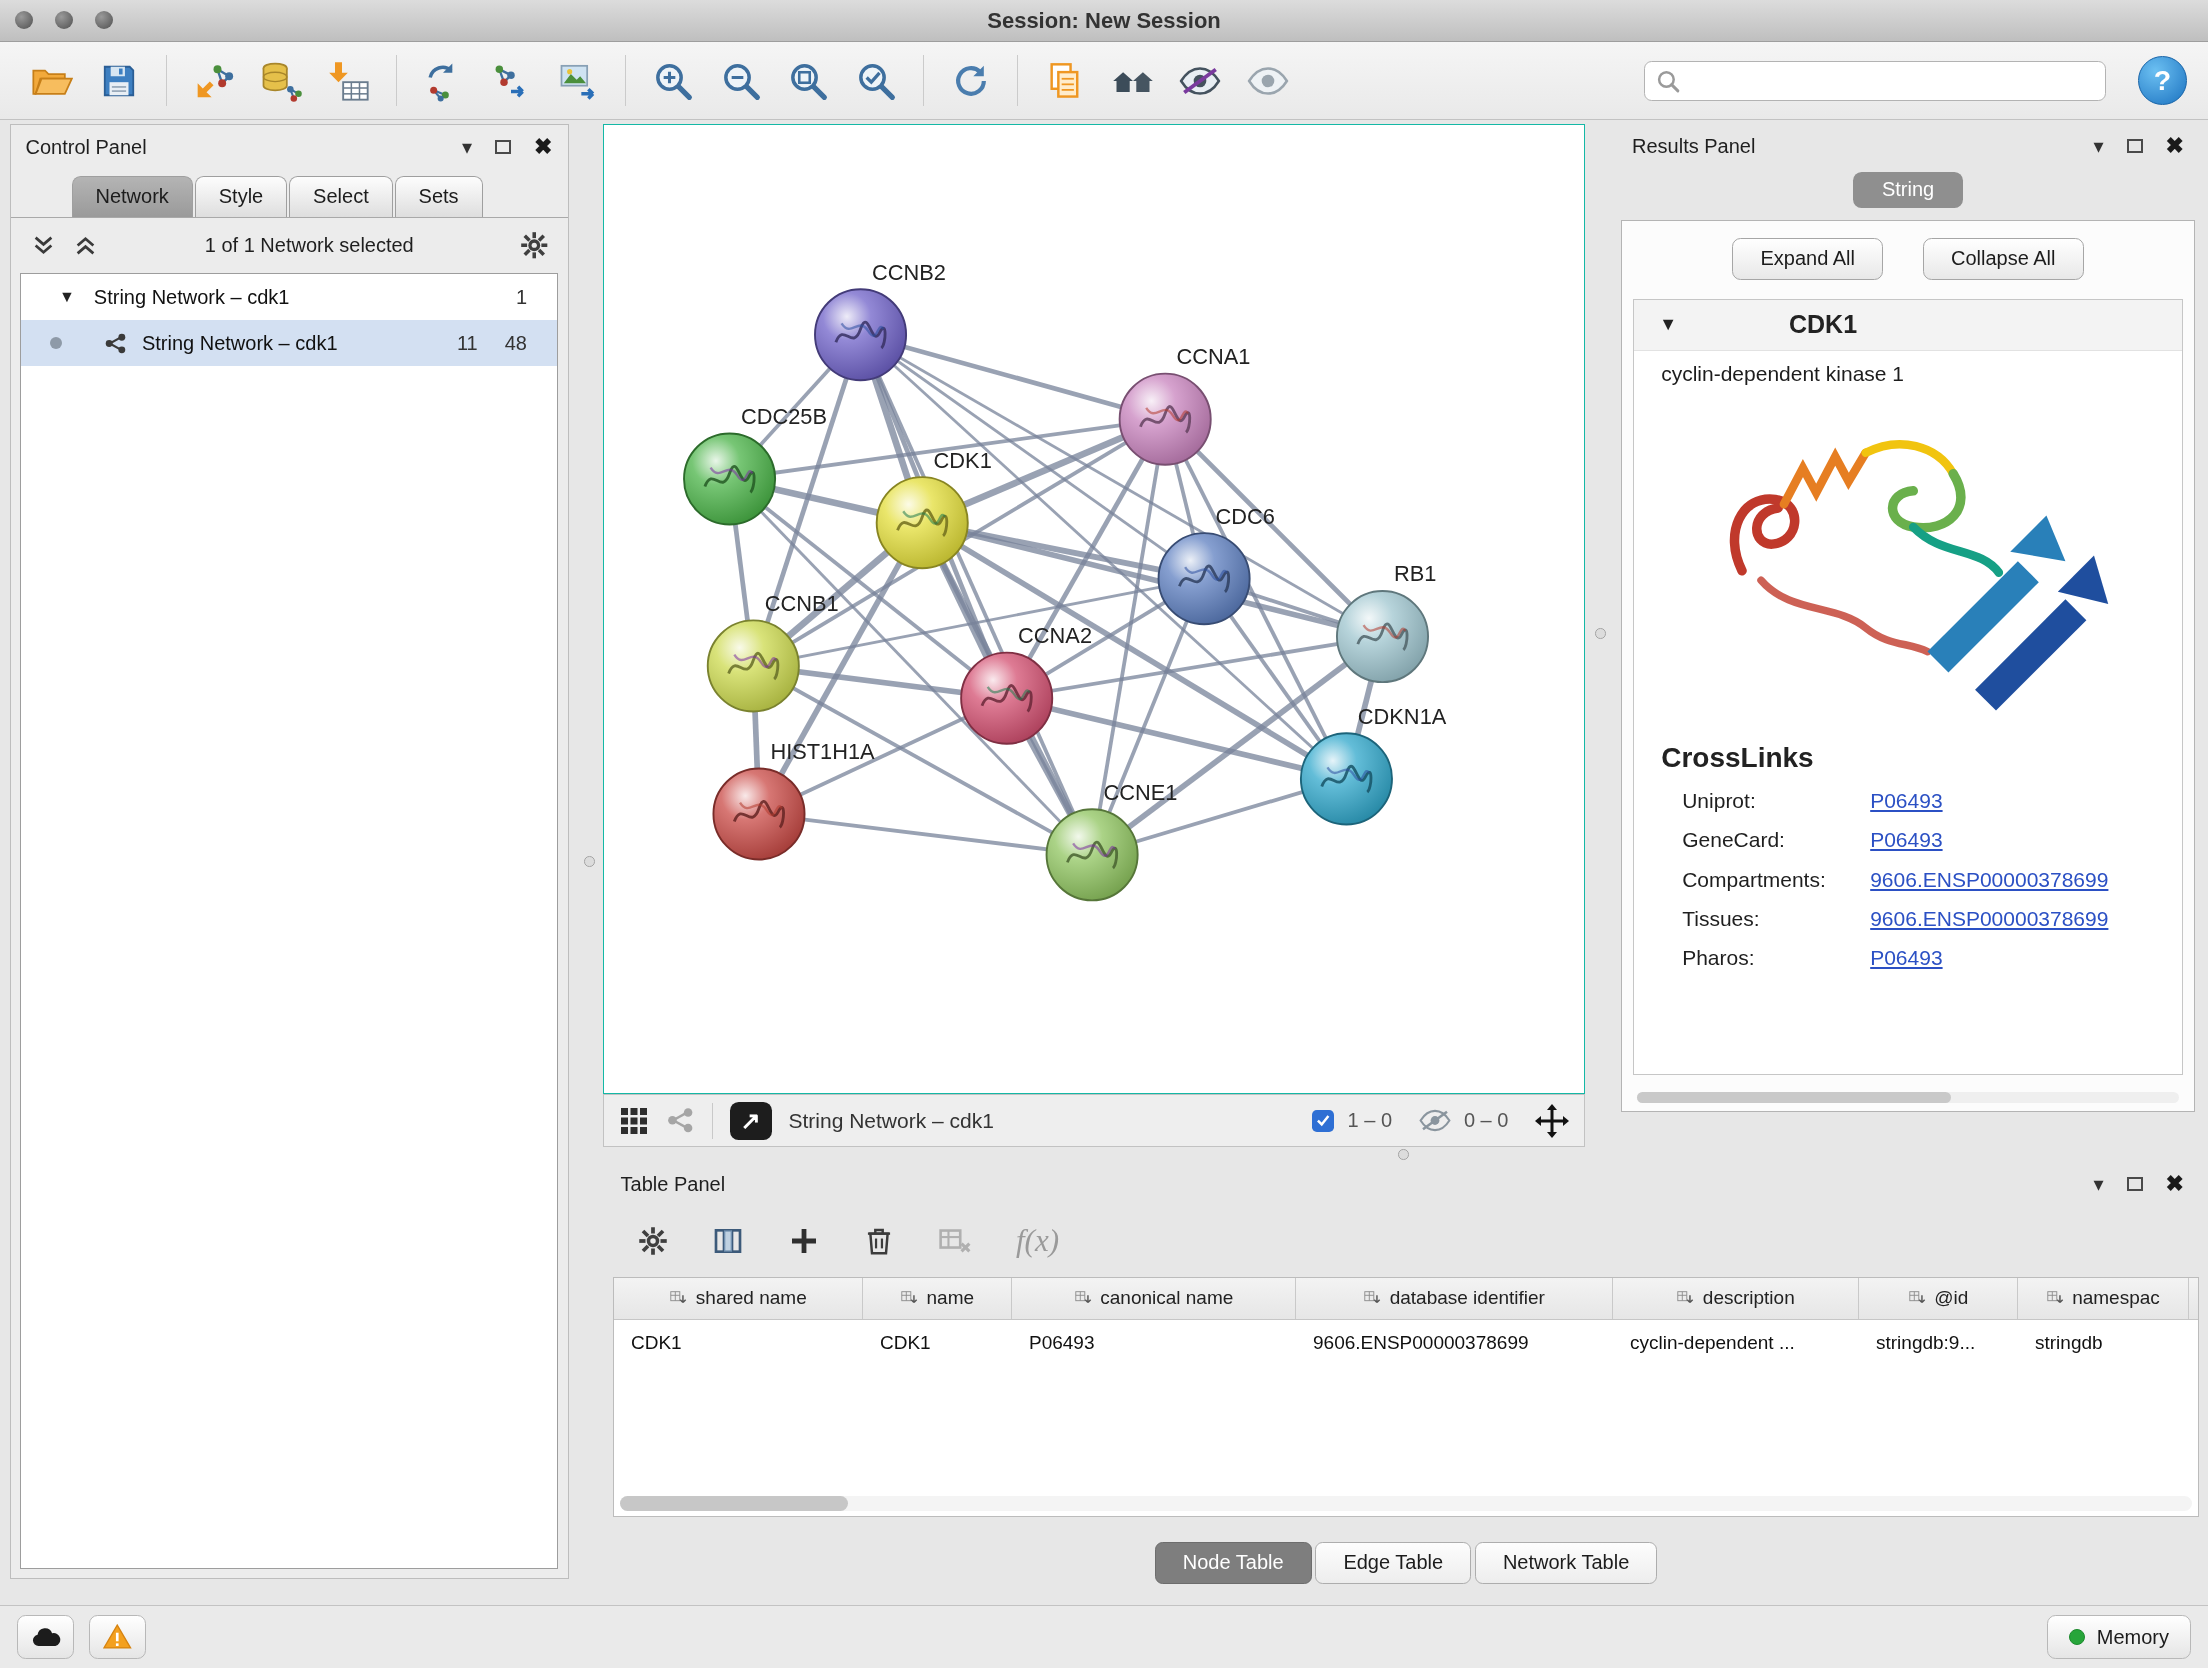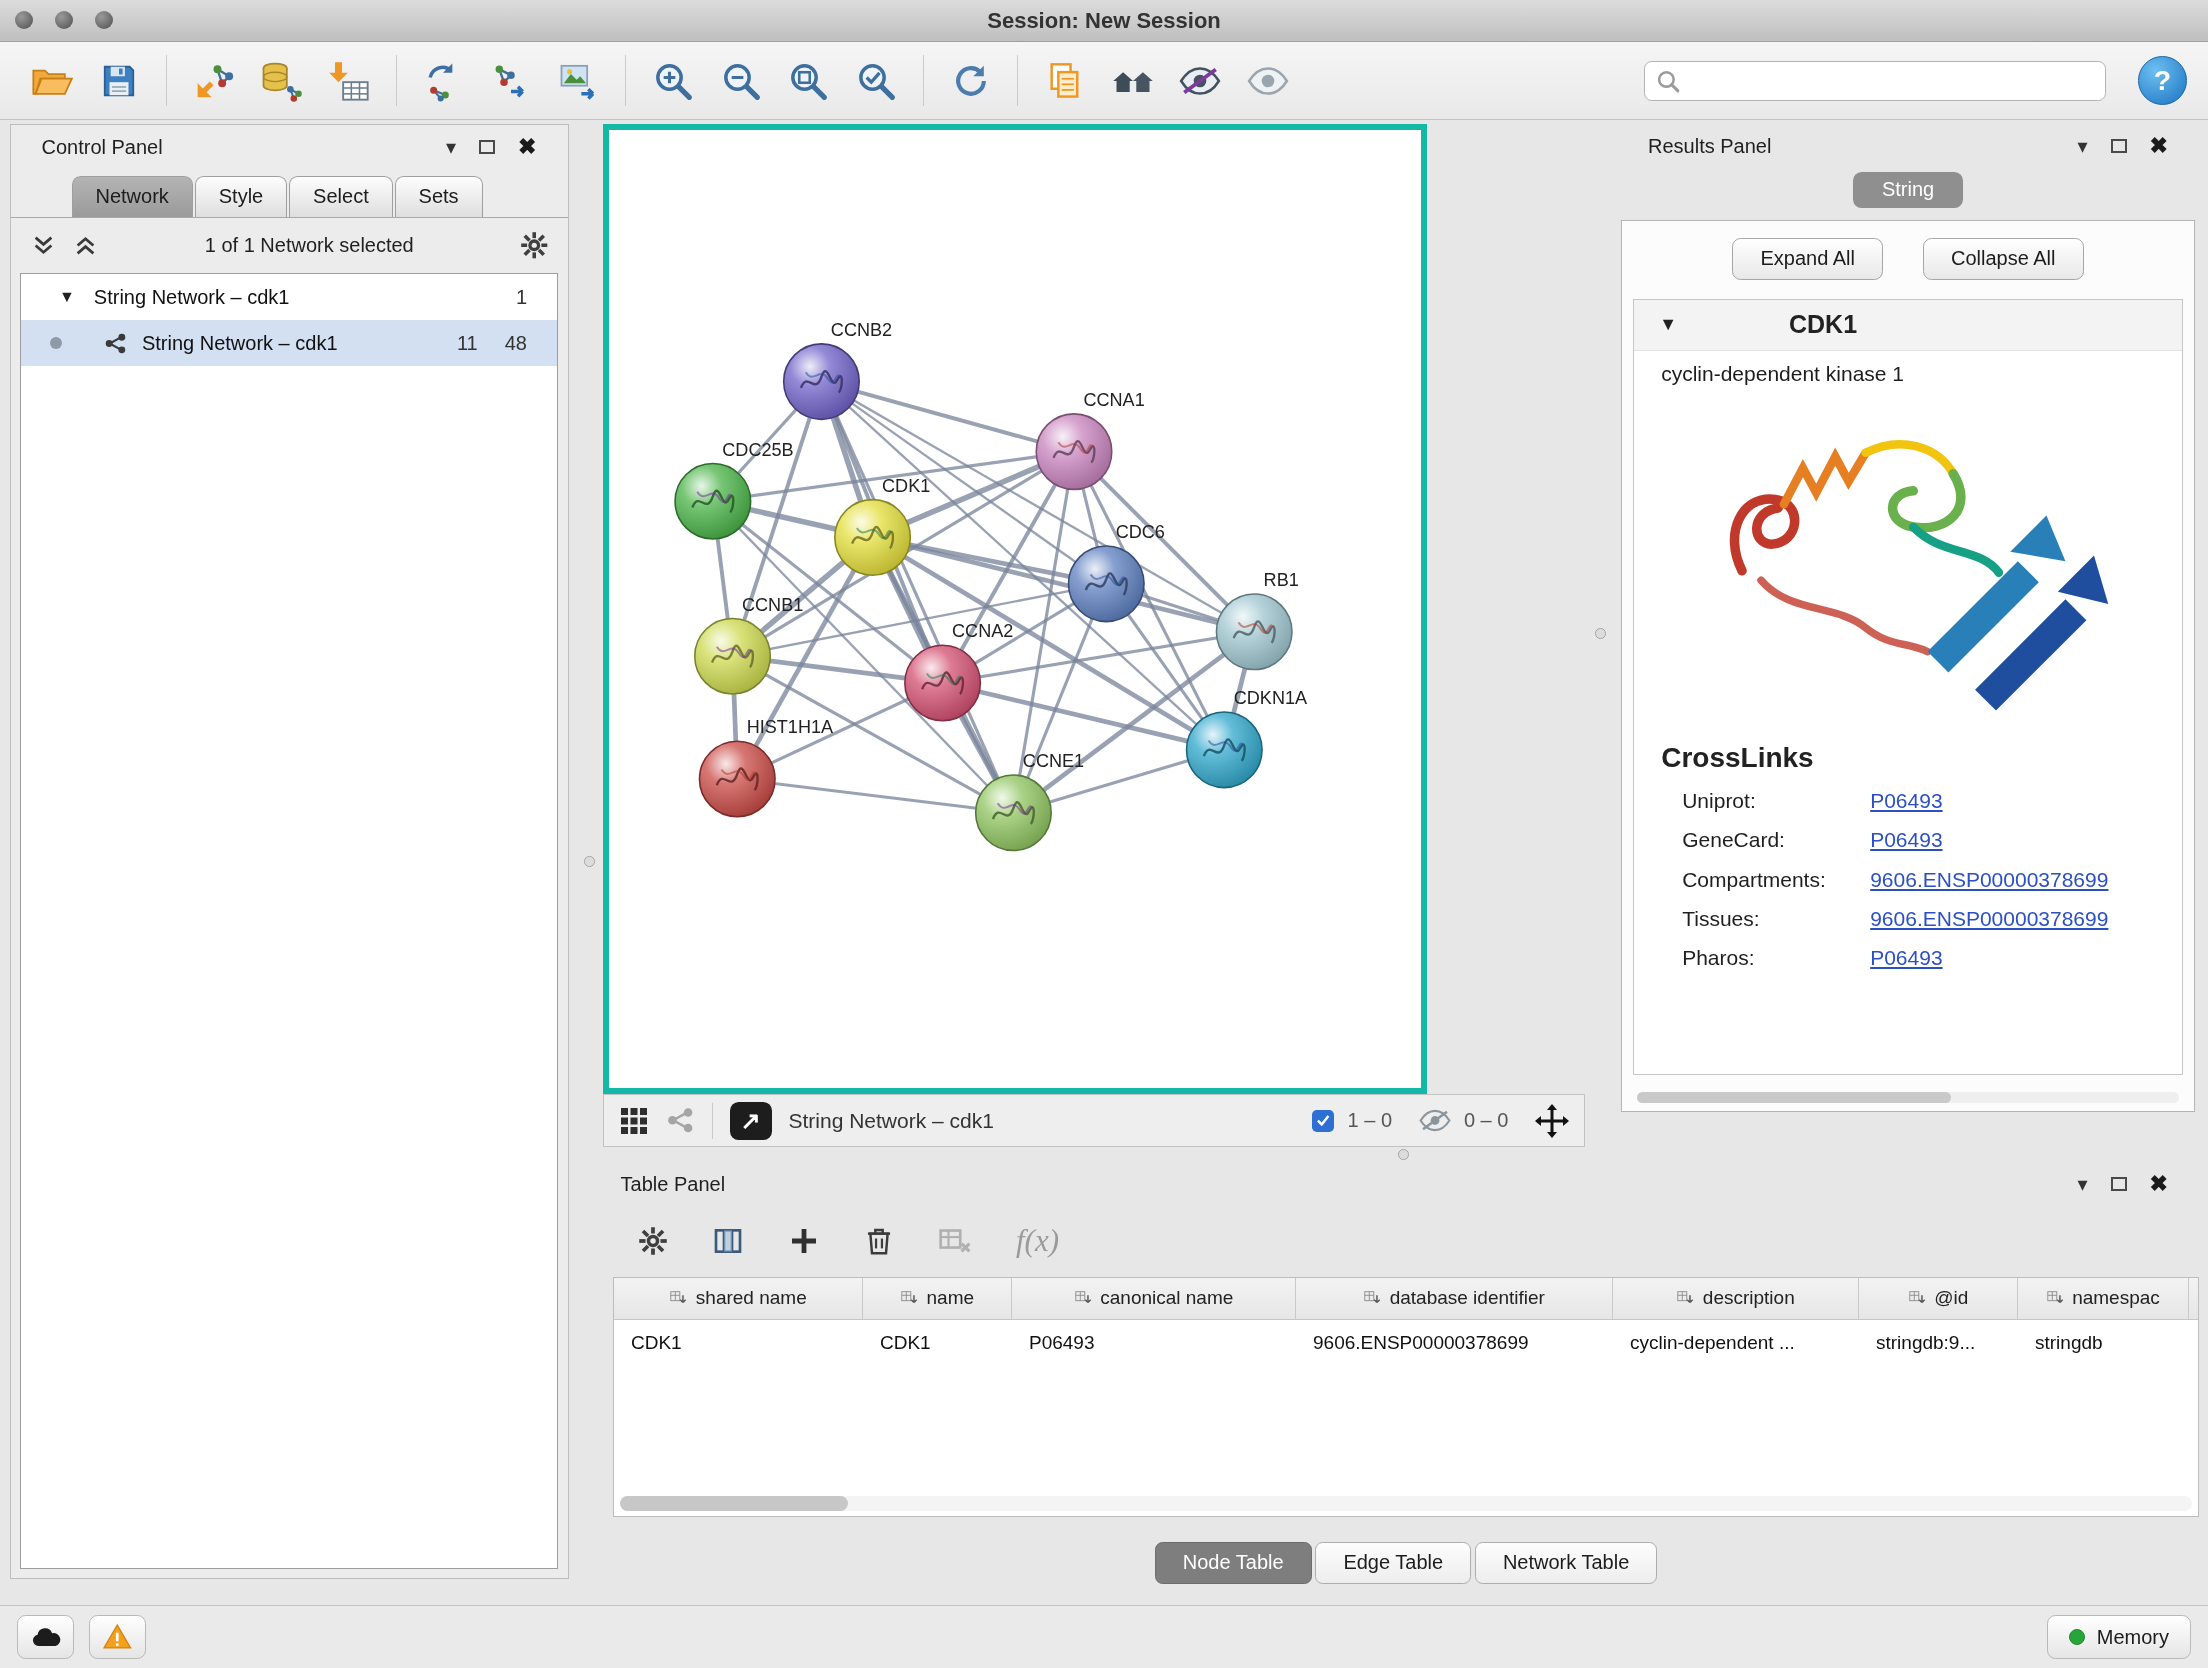--- a/index.html
+++ b/index.html
@@ -16,21 +16,21 @@
 
 .toolbar{position:absolute;left:0;top:42px;width:100%;height:78px;background:linear-gradient(#f5f5f5,#e9e9e9);border-bottom:1px solid #c2c2c2;display:flex;align-items:center;padding:0 21px;gap:6.7px}
 .tbtn{width:61px;height:61px;display:flex;align-items:center;justify-content:center;border-radius:7.6px;flex:0 0 auto}
 .sep{width:1px;height:51px;background:#cbcbcb;margin:0 9.5px;flex:0 0 auto}
 .search-wrap{margin-left:auto;position:relative;flex:0 0 auto}
 .search-wrap .mag{position:absolute;left:11.4px;top:8.6px}
 .search{width:462px;height:40px;border:1px solid #b3b3b3;border-radius:7.6px;background:#fff;padding-left:46px;font-size:20px;outline:none;font-family:"Liberation Sans",sans-serif}
 .help-btn{width:49px;height:49px;margin-left:25px;border-radius:50%;background:radial-gradient(circle at 35% 30%,#6cc0f2,#1b72c0);color:#fff;font-size:28.5px;font-weight:700;display:flex;align-items:center;justify-content:center;border:1px solid #1663a8;flex:0 0 auto}
 
 
-.panel-header{height:44px;display:flex;align-items:center;padding:0 31px;font-size:20px;color:#1f1f1f}
+.panel-header{height:44px;display:flex;align-items:center;padding:0 15px;font-size:20px;color:#1f1f1f}
 .ph-icons{margin-left:auto;display:flex;align-items:center;gap:23px;color:#4a4a4a}
 .ph-caret{font-size:20px;color:#333}
 .ph-float{width:16px;height:14.3px;border:2.9px solid #4a4a4a;display:inline-block}
 .ph-close{font-size:22px;font-weight:700;color:#1a1a1a}
 
 
 .control-panel{position:absolute;left:9.5px;top:124px;width:559px;height:1455px;background:#ececec;border:1px solid #bdbdbd;display:flex;flex-direction:column}
 .cp-tabs{display:flex;align-items:flex-end;padding:5.7px 0 0 61px;border-bottom:1px solid #a9a9a9;height:49px}
 .cp-tab{padding:8.6px 23px;border:1px solid #9f9f9f;border-bottom:none;border-radius:8.6px 8.6px 0 0;background:linear-gradient(#fdfdfd,#dedede);font-size:20px;margin-right:1.9px;color:#1c1c1c}
 .cp-tab.selected{background:linear-gradient(#b4b4b4,#9a9a9a)}
@@ -39,21 +39,21 @@
 .cp-tree{flex:1;margin:0 9.5px 9.5px;background:#fff;border:1px solid #9d9d9d;overflow:hidden}
 .tree-row{height:46px;display:flex;align-items:center;font-size:20px;color:#111}
 .tree-row.root{padding-left:38px;gap:19px}
 .tree-row.child{background:#d3e0f2;padding-left:28.5px;gap:15px}
 .tree-exp{font-size:16px;color:#222}
 .tree-count{margin-left:auto;padding-right:30px;color:#333}
 .tree-nums{margin-left:auto;display:flex;gap:27px;padding-right:30px;color:#333}
 .tree-dot{width:12.4px;height:12.4px;border-radius:50%;background:#8e9aa8;flex:0 0 auto}
 
 
-.network-canvas{position:absolute;left:603px;top:124px;width:824px;height:970px;background:#fff;border:6px solid #14b8a6}
+.network-canvas{position:absolute;left:603px;top:124px;width:982px;height:970px;background:#fff;border:1px solid #14b8a6}
 .network-canvas svg{width:100%;height:100%;display:block}
 .network-toolbar{position:absolute;left:603px;top:1094px;width:982px;height:53px;background:#eeeeee;border:1px solid #c2c2c2;display:flex;align-items:center;padding:0 15px;gap:17px;font-size:21px;color:#333}
 .nv-sep{width:1px;height:36px;background:#c9c9c9}
 .nv-black-btn{width:42px;height:38px;background:#1d1d1d;border-radius:8.6px;color:#fff;display:flex;align-items:center;justify-content:center;font-size:24px;font-weight:700}
 .nv-right{margin-left:auto;display:flex;align-items:center;gap:13.3px;color:#555}
 .nv-check{width:22px;height:22px;background:#2e6fd4;border-radius:4.8px;display:flex;align-items:center;justify-content:center;flex:0 0 auto}
 .nv-num{font-size:20px;color:#555;margin-right:13.3px}
 
 
 .results-panel{position:absolute;left:1617px;top:124px;width:582px}

